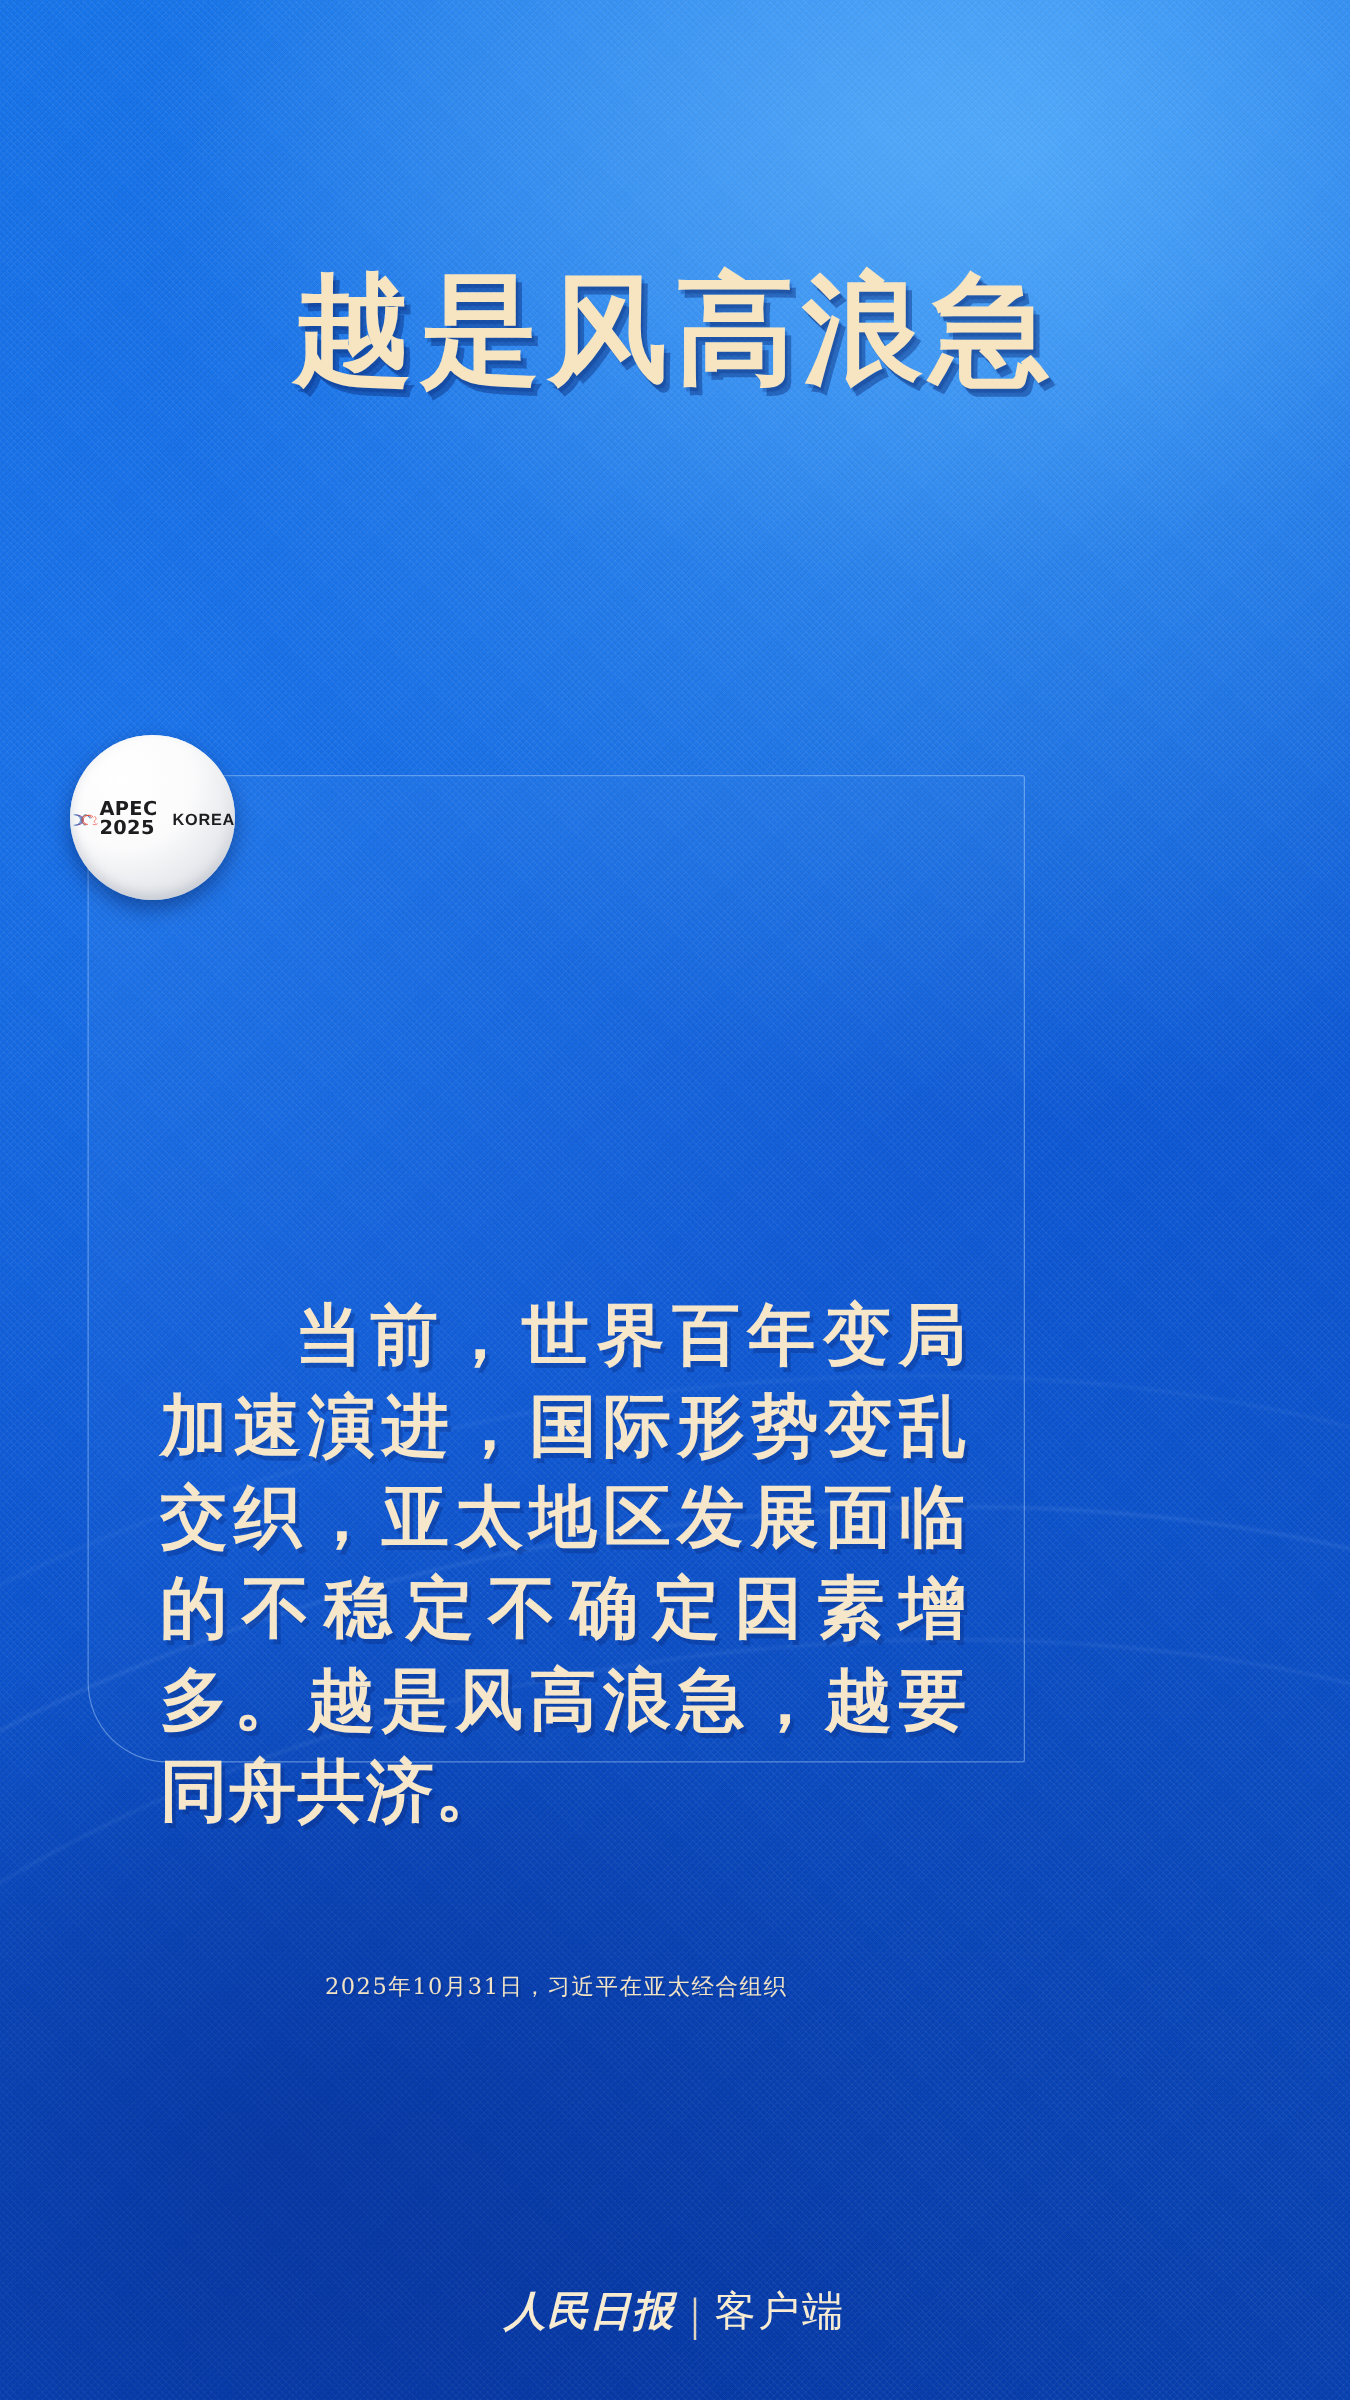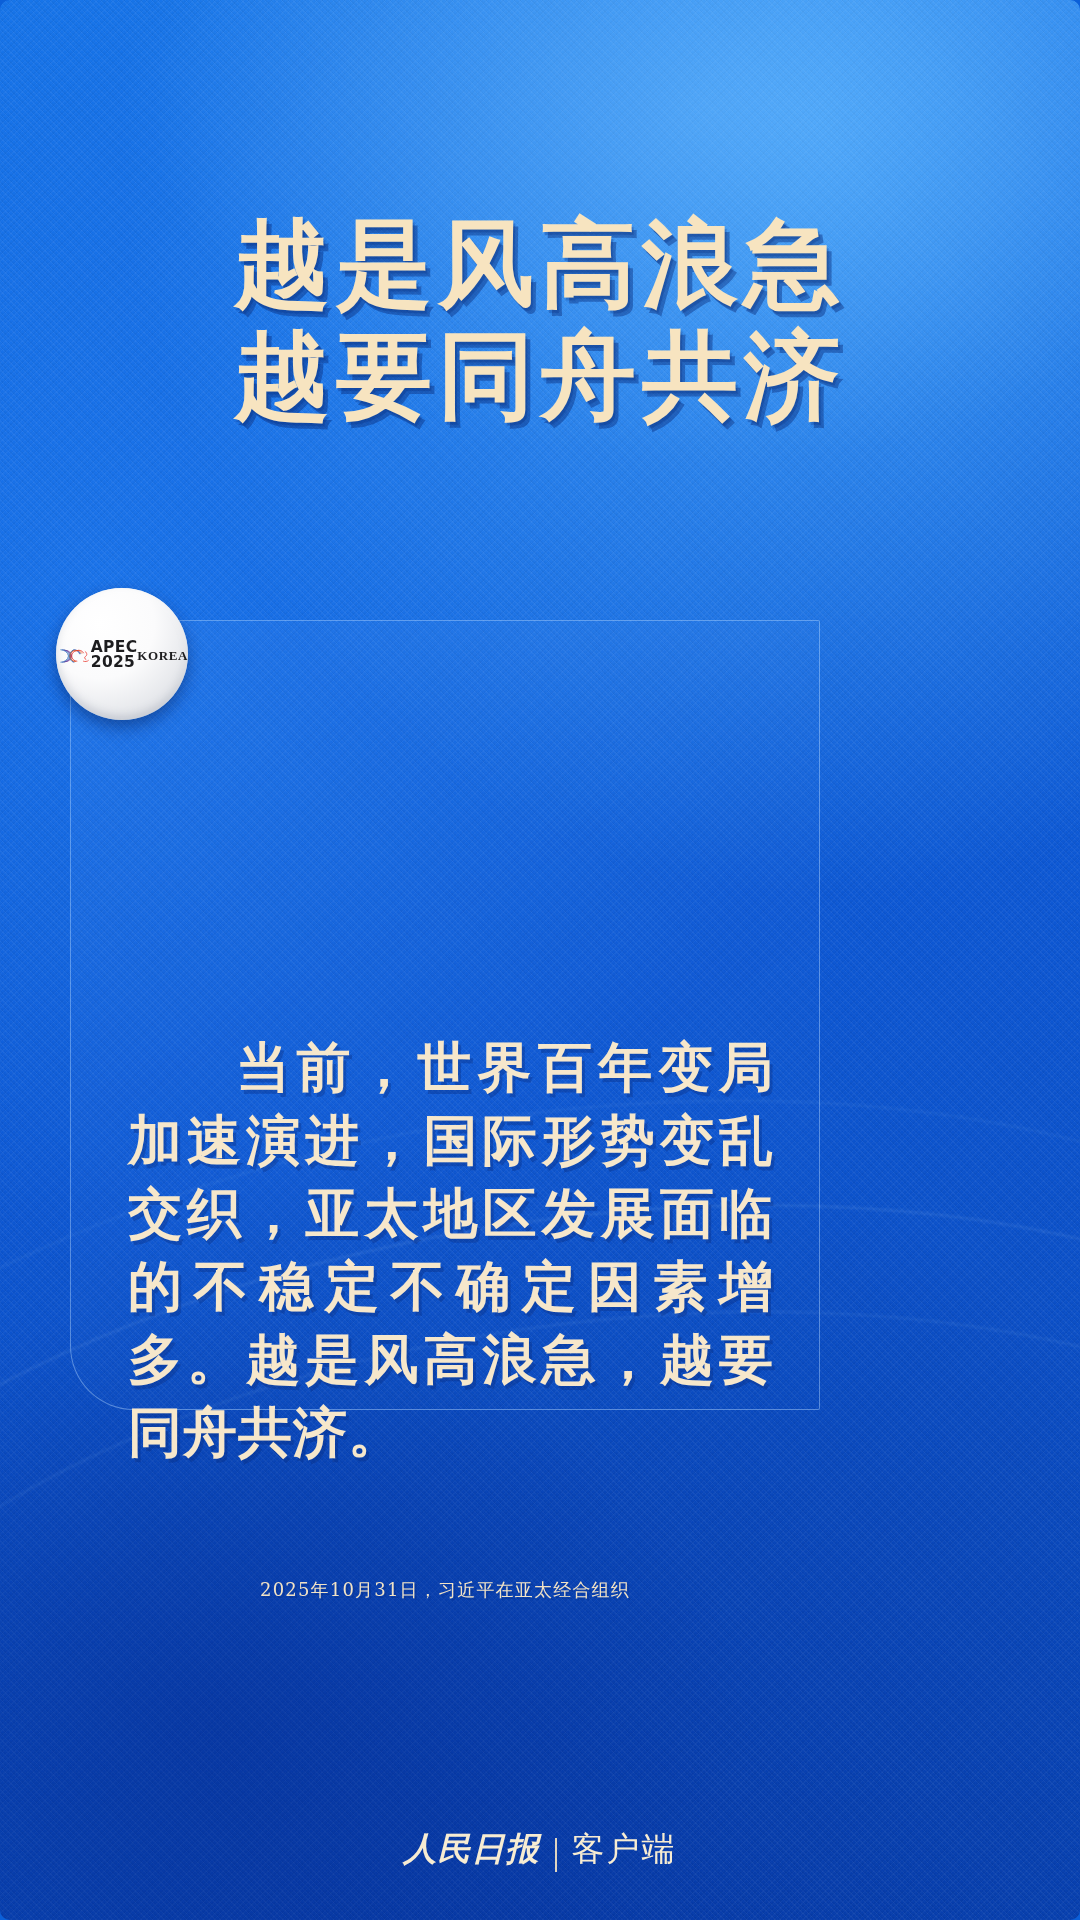--- a/index.html
+++ b/index.html
@@ -17,21 +17,20 @@
 
   
   #poster {
     position:absolute; inset:0;
     background:
       radial-gradient(125% 78% at 76% 6%,  rgba(66,160,250,0.95) 0%, rgba(66,160,250,0.0) 52%),
       radial-gradient(115% 62% at 10% 30%, rgba(30,122,240,0.70) 0%, rgba(30,122,240,0.0) 58%),
       radial-gradient(150% 95% at 50% 118%, rgba(3,45,150,0.70) 0%, rgba(3,45,150,0.0) 62%),
       linear-gradient(168deg, #1573e8 0%, #0e62dd 26%, #0c57d4 52%, #0a4ec6 74%, #0846b8 100%);
     overflow:hidden;
-    border-radius:10px;
   }
 
   
   #tex-a, #tex-b, #tex-c {
     position:absolute; inset:-10%;
     pointer-events:none;
   }
   #tex-a {
     background-image:repeating-linear-gradient(
       45deg, rgba(255,255,255,0.050) 0 1px, rgba(0,0,0,0.040) 1px 2px,
@@ -123,23 +122,23 @@
     display:flex; flex-direction:row;
     align-items:center; justify-content:center;
   }
   #apec-mark { width:96px; height:50px; margin-top:4px; }
   #apec-year {
     font-family:"DejaVu Sans", sans-serif;
     font-weight:700; font-size:15.5px; letter-spacing:0.3px;
     color:#1d1d1f; margin-top:2px; line-height:1;
   }
   #apec-country {
-    font-family:Liberation Serif, serif;
+    font-family:Liberation Sans, sans-serif;
     font-weight:700; font-size:13px; letter-spacing:0.6px;
-    color:#1d1d1f; margin-top:3px; line-height:1;
+    color:#1d1d1f; margin-top:3px; line-height:1;margin-left:12px;
   }
 
   
   #quote-body {
     position:absolute;
     left:128px; top:1000px;
     width:646px;
     z-index:7;
   }
   #quote-text {
@@ -211,21 +210,20 @@
   <div id="tex-b"></div>
   <div id="tex-c"></div>
   <div class="glow-top"></div>
   <div class="glow-bl"></div>
   <div class="swoosh sw1"></div>
   <div class="swoosh sw2"></div>
   <div class="swoosh sw3"></div>
 
   <div id="headline">
     <div class="head-line">越是风高浪急</div>
-    <div class="head-line">越要同舟共济</div>
   </div>
 
   <div id="quote-card"></div>
 
   <div id="apec-badge">
     <svg id="apec-mark" viewBox="0 0 100 52">
       <g fill="none" stroke-linecap="round" stroke-width="2.4">
         <path d="M14 8 A22 22 0 0 1 36 26 A22 22 0 0 1 14 44" stroke="#2f74c0"></path>
         <path d="M19 8 A20 20 0 0 1 39 26 A20 20 0 0 1 19 44" stroke="#3e63b4"></path>
         <path d="M24 9 A18 18 0 0 1 42 26 A18 18 0 0 1 24 43" stroke="#5a4fa6"></path>

